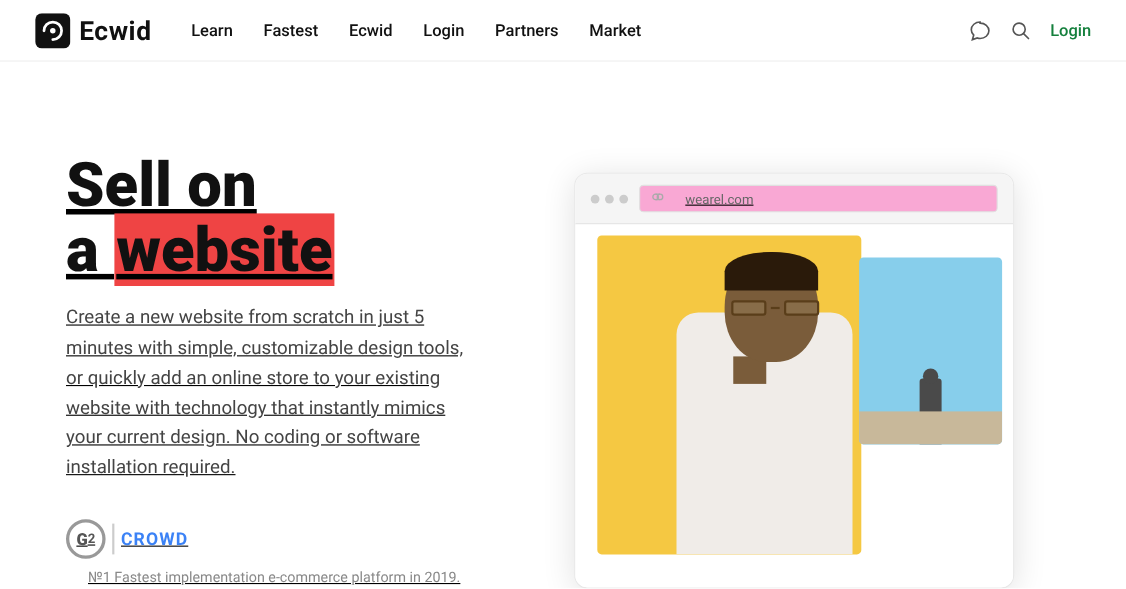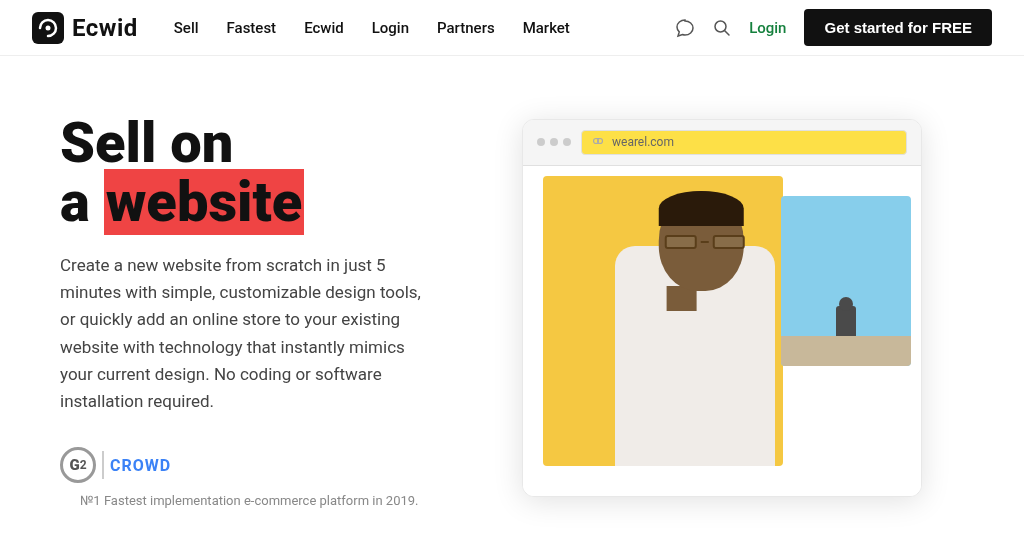--- a/index.html
+++ b/index.html
@@ -69,24 +69,25 @@
       padding: 10px 20px;
       font-size: 15px;
       font-weight: 600;
       cursor: pointer;
       white-space: nowrap;
     }
 
     
     .hero {
       display: flex;
-      align-items: center;
-      padding: 40px 60px 16px 60px;
+      align-items: flex-end;
+      padding: 40px 60px 0 60px;
       height: calc(535px - 56px);
       overflow: hidden;
+      text-decoration: underline;
     }
     .hero-left {
       flex: 1;
       padding-top: 10px;
       max-width: 420px;
     }
     .hero-title {
       font-size: 56px;
       font-weight: 900;
       color: #111;
@@ -179,26 +180,26 @@
       gap: 5px;
     }
     .dot {
       width: 8px;
       height: 8px;
       border-radius: 50%;
       background: #ccc;
     }
     .browser-url-bar {
       flex: 1;
-      background: #fde047;
+      background: #f9a8d4;
       border-radius: 4px;
       padding: 4px 10px;
       display: flex;
       align-items: center;
-      gap: 8px;
+      gap: 19px;
       border: 1px solid #e0e0e0;
     }
     .url-icon {
       color: #999;
       font-size: 12px;
     }
     .url-text {
       font-size: 12px;
       color: #666;
     }
@@ -248,42 +249,41 @@
   <div class="logo-area">
     <svg class="logo-icon" viewBox="0 0 32 32" fill="none" xmlns="http://www.w3.org/2000/svg">
       <rect width="32" height="32" rx="6" fill="#111"></rect>
       <path d="M8 16c0-4.4 3.6-8 8-8s8 3.6 8 8-3.6 8-8 8" stroke="#fff" stroke-width="2.5" stroke-linecap="round" fill="none"></path>
       <circle cx="16" cy="16" r="2.5" fill="#fff"></circle>
     </svg>
     <span class="logo-text">Ecwid</span>
   </div>
 
   <div class="nav-links">
-    <a class="nav-link">Sell</a>
+    <a class="nav-link">Learn</a>
     <a class="nav-link">Fastest</a>
     <a class="nav-link">Ecwid</a>
     <a class="nav-link">Login</a>
     <a class="nav-link">Partners</a>
     <a class="nav-link">Market</a>
   </div>
 
   <div class="nav-actions">
     <span class="nav-icon-btn">
       <svg width="20" height="20" viewBox="0 0 20 20" fill="none">
         <path d="M10 2C5.58 2 2 5.13 2 9c0 1.9.84 3.63 2.22 4.9L3 18l4.5-1.5C8.3 16.8 9.14 17 10 17c4.42 0 8-3.13 8-7s-3.58-7-8-7z" stroke="#555" stroke-width="1.5" fill="none"></path>
       </svg>
     </span>
     <span class="nav-icon-btn">
       <svg width="18" height="18" viewBox="0 0 18 18" fill="none">
         <circle cx="7.5" cy="7.5" r="5.5" stroke="#555" stroke-width="1.5"></circle>
         <line x1="11.5" y1="11.5" x2="16" y2="16" stroke="#555" stroke-width="1.5" stroke-linecap="round"></line>
       </svg>
     </span>
     <a class="login-link">Login</a>
-    <button class="cta-button">Get started for FREE</button>
   </div>
 </nav>
 
 <section class="hero">
   <div class="hero-left">
     <h1 class="hero-title">
       <span>Sell on</span><br>
       <span>a <span class="highlighted">website</span></span>
     </h1>
     <p class="hero-desc">Create a new website from scratch in just 5 minutes with simple, customizable design tools, or quickly add an online store to your existing website with technology that instantly mimics your current design. No coding or software installation required.</p>

